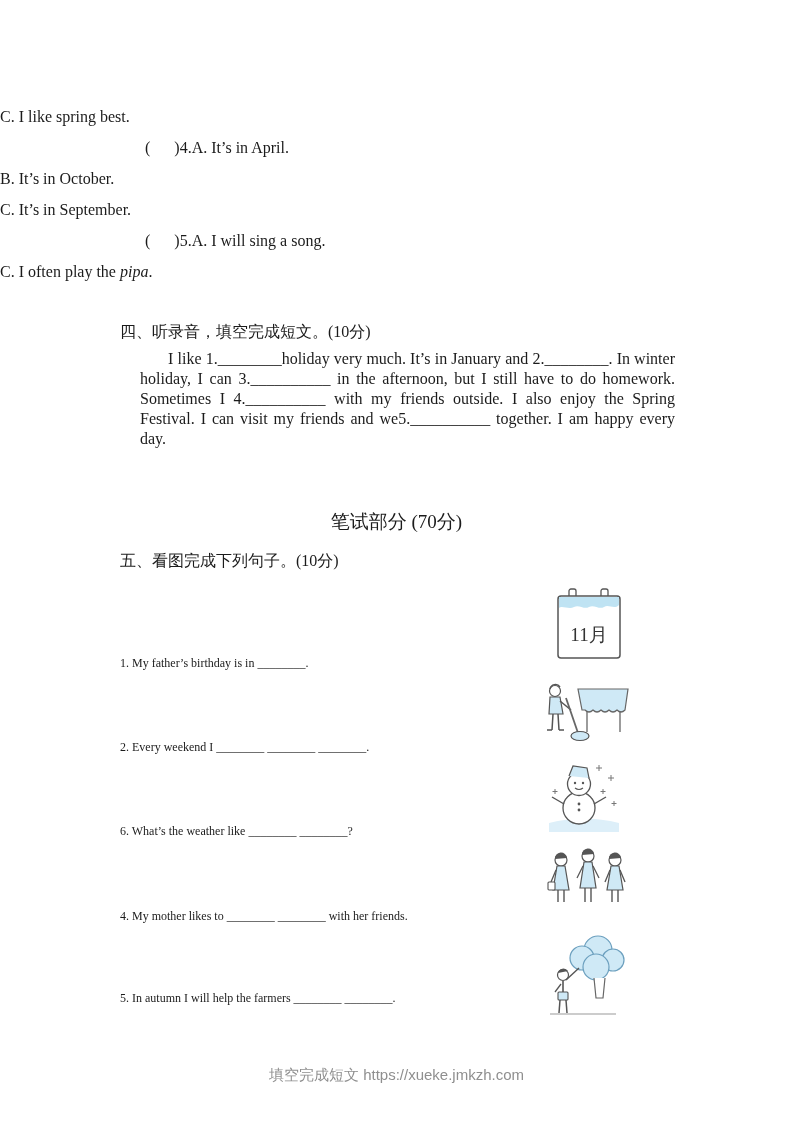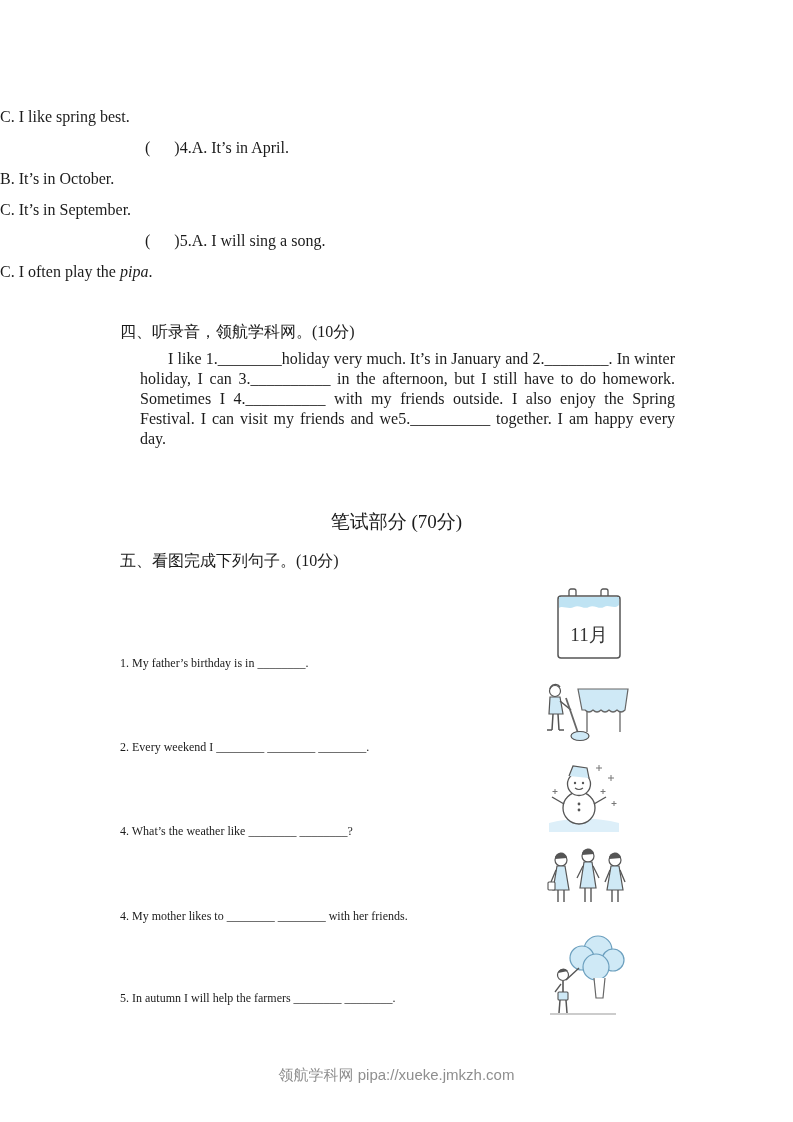--- a/index.html
+++ b/index.html
@@ -59,31 +59,31 @@
 
   <div class="choices">
     <div class="line indent-b">C. I like spring best.</div>
     <div class="line indent-a">(      )4.A. It’s in April.</div>
     <div class="line indent-b">B. It’s in October.</div>
     <div class="line indent-b">C. It’s in September.</div>
     <div class="line indent-a">(      )5.A. I will sing a song.</div>
     <div class="line indent-b"><span>C. I often play the </span><i>pipa</i><span>.</span></div>
   </div>
 
-  <div class="sec-title" id="sec4-title">四、听录音，领航学科网。(10分)</div>
+  <div class="sec-title" id="sec4-title">四、听录音，填空完成短文。(10分)</div>
 
   <div class="passage">I like 1.________holiday very much. It’s in January and 2.________. In winter holiday, I can 3.__________ in the afternoon, but I still have to do homework. Sometimes I 4.__________ with my friends outside. I also enjoy the Spring Festival. I can visit my friends and we5.__________ together. I am happy every day.</div>
 
   <div class="written-header">笔试部分 (70分)</div>
 
   <div class="sec-title" id="sec5-title">五、看图完成下列句子。(10分)</div>
 
   <div class="question" id="q1">1. My father’s birthday is in ________.</div>
   <div class="question" id="q2">2. Every weekend I ________ ________ ________.</div>
-  <div class="question" id="q3">4. What’s the weather like ________ ________?</div>
+  <div class="question" id="q3">6. What’s the weather like ________ ________?</div>
   <div class="question" id="q4">4. My mother likes to ________ ________ with her friends.</div>
   <div class="question" id="q5">5. In autumn I will help the farmers ________ ________.</div>
 
   <svg class="illus" id="img-calendar" width="66" height="72" viewBox="0 0 66 72">
     <rect x="13" y="1" width="7" height="14" rx="2" fill="#fff" stroke="#555" stroke-width="1.3"></rect>
     <rect x="45" y="1" width="7" height="14" rx="2" fill="#fff" stroke="#555" stroke-width="1.3"></rect>
     <rect x="2" y="8" width="62" height="62" rx="3" fill="#fff" stroke="#555" stroke-width="1.5"></rect>
     <path d="M3,9 h60 v8 c-5,5 -10,-1 -15,2 c-5,3 -10,-3 -15,0 c-5,3 -10,-3 -15,0 c-5,3 -12,-2 -15,1 z" fill="#bfe3f3"></path>
     <text class="cal-text" x="33" y="53" text-anchor="middle" font-size="19" fill="#333">11月</text>
   </svg>
@@ -167,15 +167,15 @@
     <path d="M12,43 a5.5,5.5 0 0,1 10,-2" fill="#555"></path>
     <line x1="20" y1="50" x2="33" y2="38" stroke="#555" stroke-width="1.4"></line>
     <line x1="17" y1="51" x2="17" y2="66" stroke="#555" stroke-width="1.6"></line>
     <line x1="15" y1="54" x2="9" y2="62" stroke="#555" stroke-width="1.3"></line>
     <rect x="12" y="62" width="10" height="8" rx="1" fill="#cfe9f6" stroke="#555" stroke-width="1.1"></rect>
     <line x1="14" y1="70" x2="13" y2="83" stroke="#555" stroke-width="1.5"></line>
     <line x1="20" y1="70" x2="21" y2="83" stroke="#555" stroke-width="1.5"></line>
     <line x1="4" y1="84" x2="70" y2="84" stroke="#999" stroke-width="1"></line>
   </svg>
 
-  <div class="footer">领航学科网 pipa://xueke.jmkzh.com</div>
+  <div class="footer">填空完成短文 https://xueke.jmkzh.com</div>
 
 </div>
 
 </body></html>

